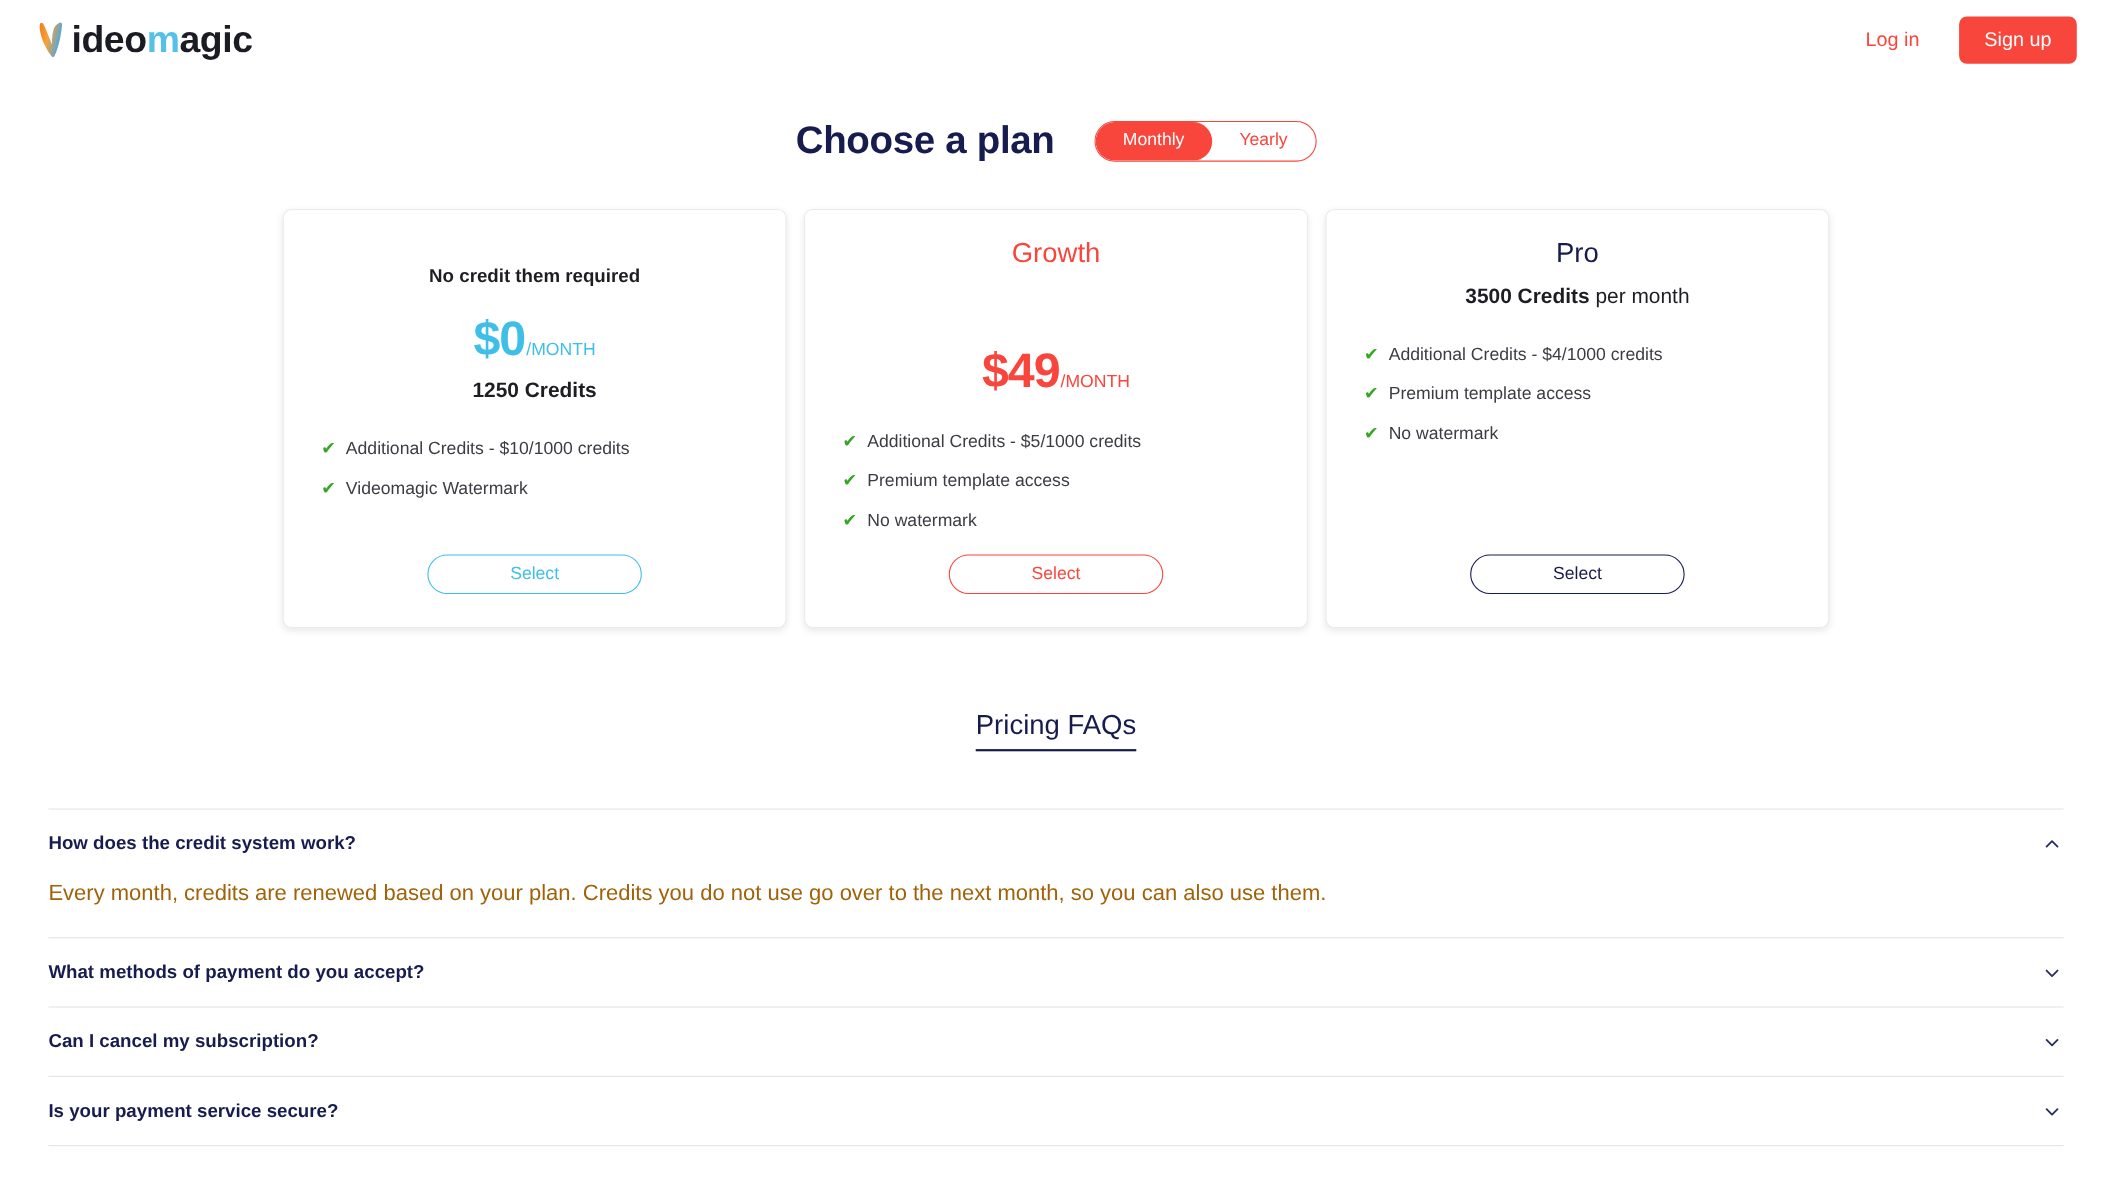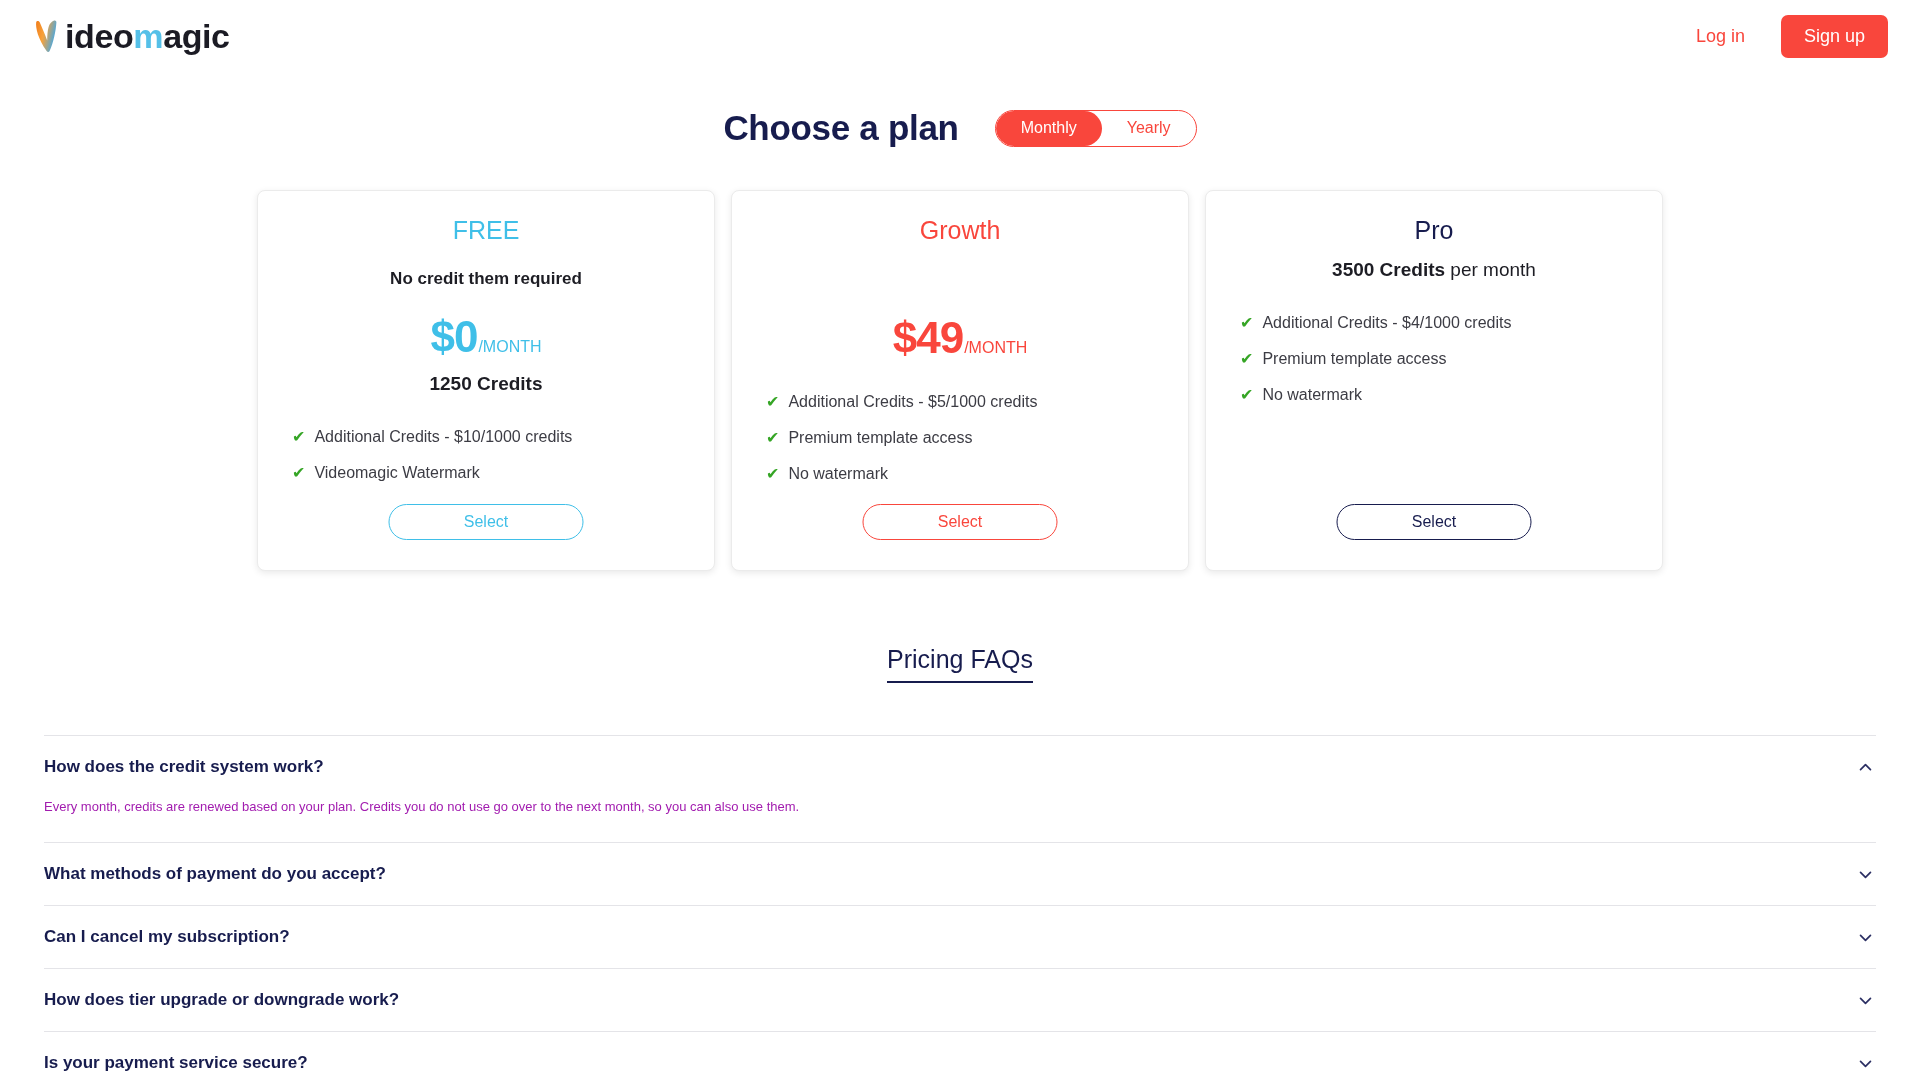--- a/index.html
+++ b/index.html
@@ -217,22 +217,22 @@
     font-weight: 700;
     color: #171c4e;
   }
   .chev {
     width: 17px;
     height: 17px;
     flex-shrink: 0;
     color: #2b2f63;
   }
   .faq-answer {
-    font-size: 13px;
-    color: #a21caf;
+    font-size: 20px;
+    color: #a16207;
     padding: 0 0 26px 0;
     line-height: 1.4;
   }
 </style>
 </head>
 <body>
 
 <div class="header">
   <div class="logo">
     <svg class="logo-v" viewBox="0 0 30 34">
@@ -258,21 +258,20 @@
 <div class="title-row">
   <div class="page-title">Choose a plan</div>
   <div class="billing-toggle">
     <button class="toggle-opt active">Monthly</button>
     <button class="toggle-opt">Yearly</button>
   </div>
 </div>
 
 <div class="plans" id="plans">
     <div class="plan-card">
-      <div class="plan-name" style="color: rgb(63, 191, 232);">FREE</div>
       <div class="plan-sub">No credit them required</div>
       <div class="price-row" style="color: rgb(63, 191, 232); margin-top: 26px;"><span class="price-amount">$0</span><span class="price-period">/MONTH</span></div>
       <div class="credits-line"><span class="credits-strong">1250 Credits</span><span class="credits-rest"></span></div>
       <ul class="features">
         <li class="feature-item">
           <span class="check-icon">✔</span>
           <span>Additional Credits - $10/1000 credits</span>
         </li>
         <li class="feature-item">
           <span class="check-icon">✔</span>
@@ -346,27 +345,19 @@
     <div class="faq-item">
       <div class="faq-q-row">
         <div class="faq-question">Can I cancel my subscription?</div>
         <svg class="chev" viewBox="0 0 24 24" fill="none" stroke="currentColor" stroke-width="2.4" stroke-linecap="round" stroke-linejoin="round">
           <polyline points="5 9 12 16 19 9"></polyline>
         </svg>
       </div>
     </div>
     <div class="faq-item">
       <div class="faq-q-row">
-        <div class="faq-question">How does tier upgrade or downgrade work?</div>
-        <svg class="chev" viewBox="0 0 24 24" fill="none" stroke="currentColor" stroke-width="2.4" stroke-linecap="round" stroke-linejoin="round">
-          <polyline points="5 9 12 16 19 9"></polyline>
-        </svg>
-      </div>
-    </div>
-    <div class="faq-item">
-      <div class="faq-q-row">
         <div class="faq-question">Is your payment service secure?</div>
         <svg class="chev" viewBox="0 0 24 24" fill="none" stroke="currentColor" stroke-width="2.4" stroke-linecap="round" stroke-linejoin="round">
           <polyline points="5 9 12 16 19 9"></polyline>
         </svg>
       </div>
     </div>
   </div>
 
 </body></html>

